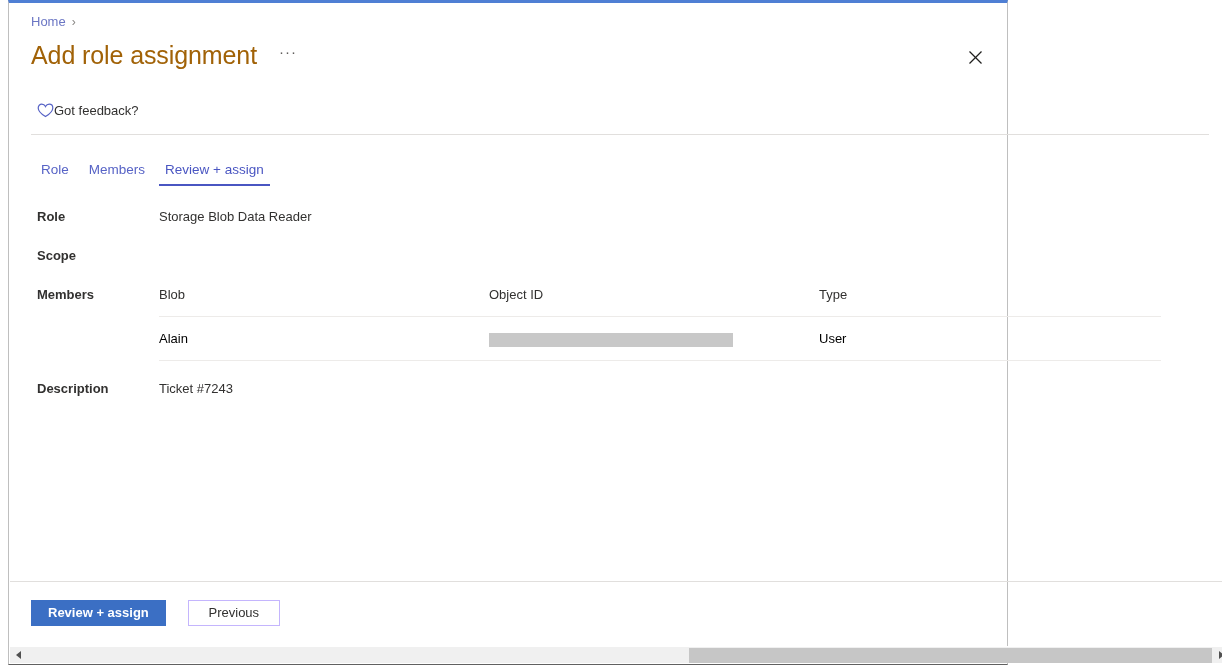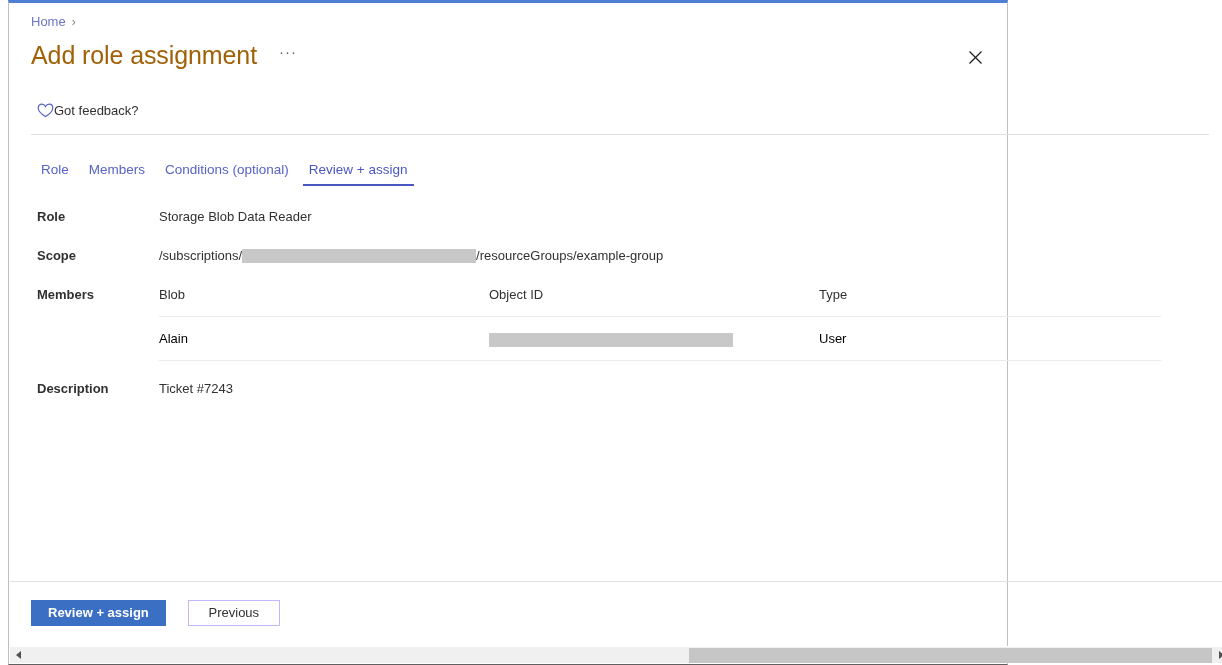--- a/index.html
+++ b/index.html
@@ -320,38 +320,32 @@
     <svg class="heart-icon" width="17" height="15" viewBox="0 0 17 15">
       <path d="M8.5 13.6 C8.5 13.6 1.2 8.9 1.2 4.9 C1.2 2.7 2.8 1.2 4.8 1.2 C6.3 1.2 7.8 2.2 8.5 3.6 C9.2 2.2 10.7 1.2 12.2 1.2 C14.2 1.2 15.8 2.7 15.8 4.9 C15.8 8.9 8.5 13.6 8.5 13.6 Z" fill="none" stroke="#5763c6" stroke-width="1.2"></path>
     </svg>
     <span class="feedback-label">Got feedback?</span>
   </div>
   <div class="feedback-divider"></div>
 
   <div class="tabs">
     <div class="tab">Role</div>
     <div class="tab">Members</div>
-    <div class="tab">Conditions (optional)</div>
     <div class="tab active">Review + assign</div>
   </div>
 
   <div class="content">
 
     <div class="field-row">
       <div class="field-label">Role</div>
       <div class="field-value">Storage Blob Data Reader</div>
     </div>
 
     <div class="field-row">
       <div class="field-label">Scope</div>
-      <div class="field-value">
-        <span>/subscriptions/</span>
-          <span class="redaction redaction-scope"></span>
-          <span>/resourceGroups/example-group</span>
-      </div>
     </div>
 
     <div class="field-row members-row">
       <div class="field-label">Members</div>
       <div class="field-value">
         <table class="members-table">
           <thead>
             <tr>
               <th class="col-name">Blob</th>
               <th class="col-objectid">Object ID</th>

